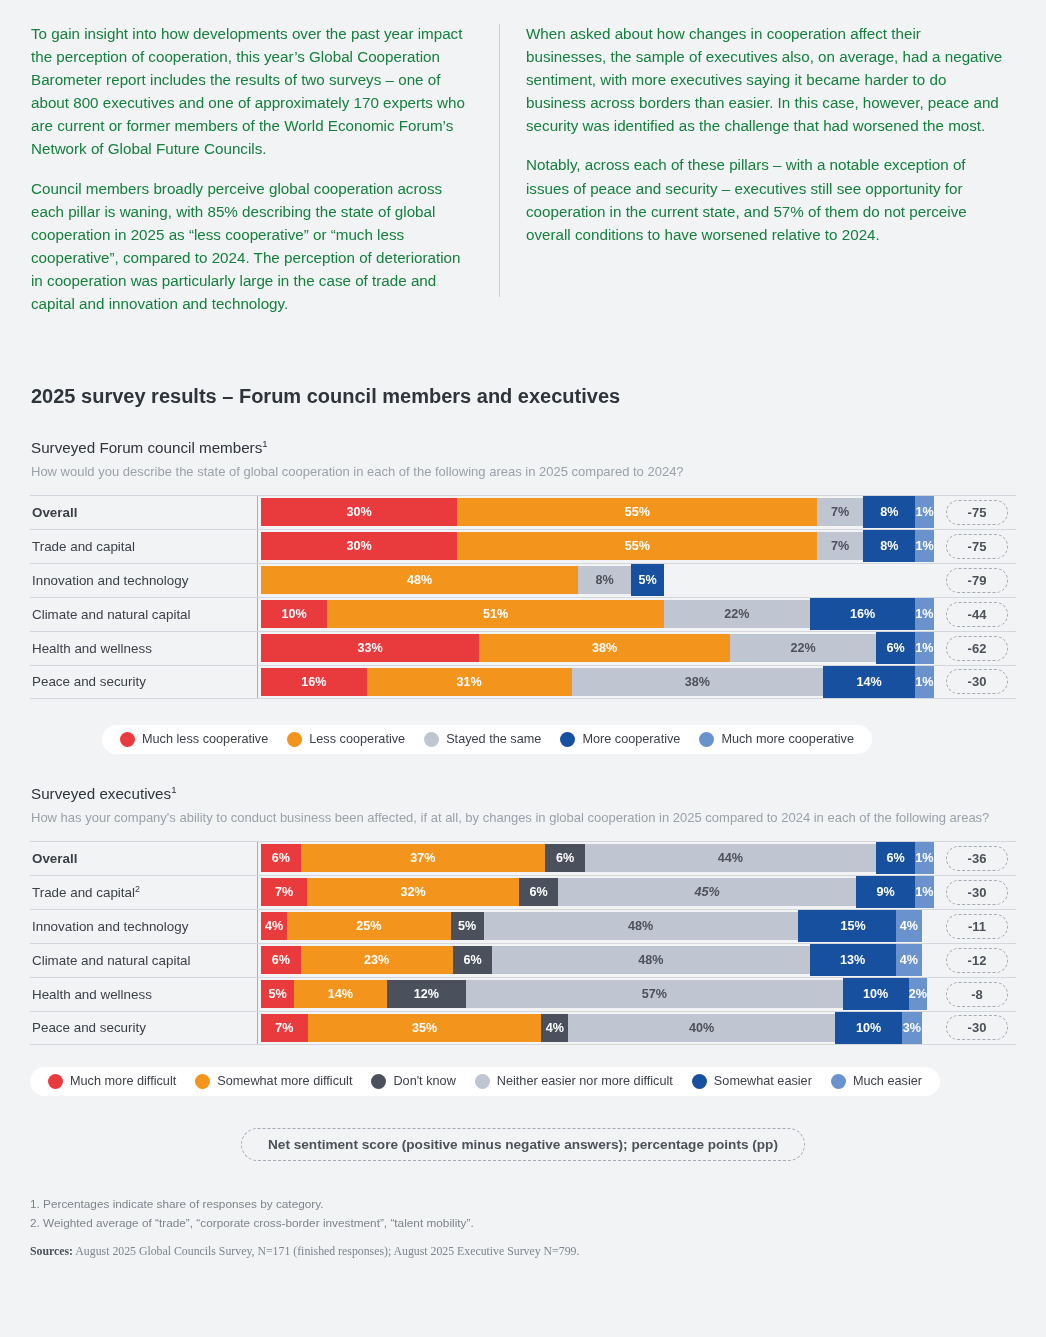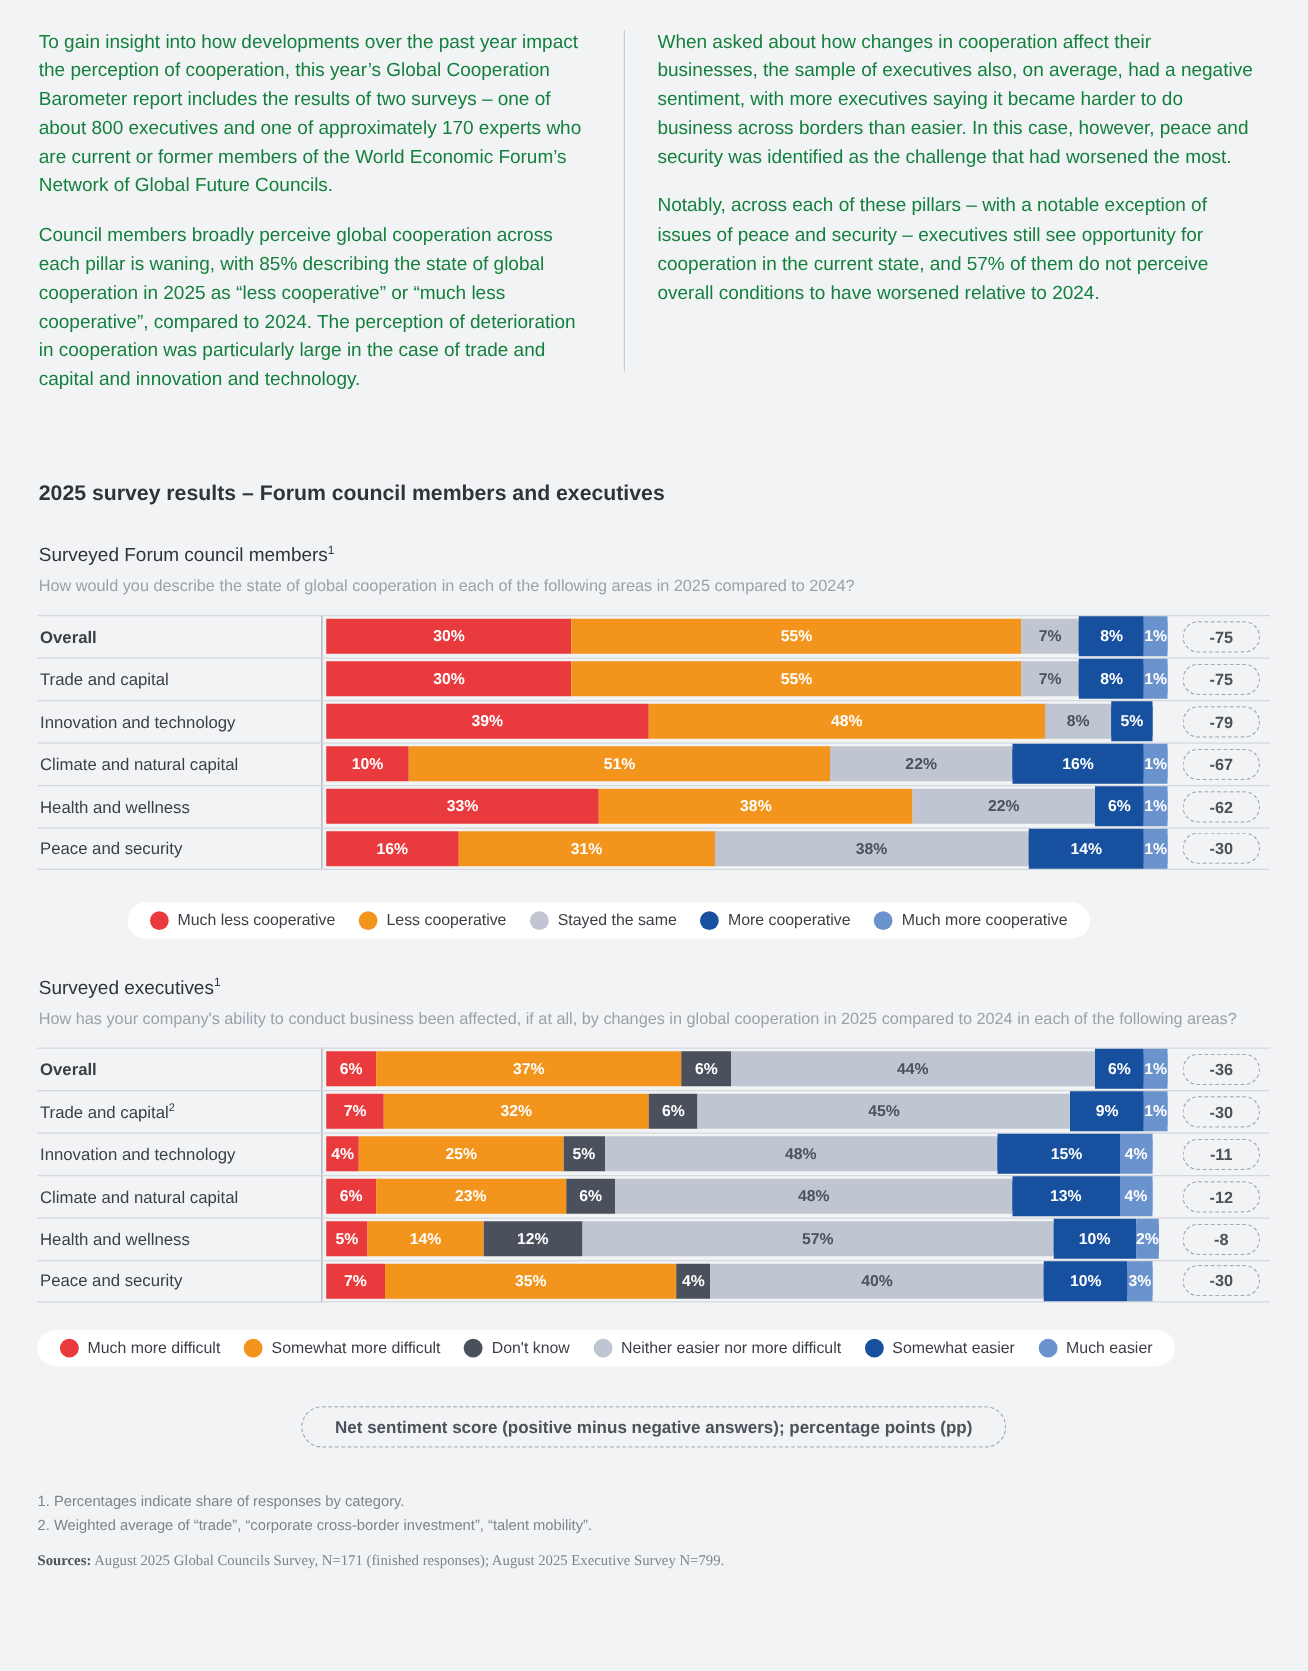--- a/index.html
+++ b/index.html
@@ -18,21 +18,21 @@
   .intro-col { font-size: 15.2px; line-height: 1.52; color: #15803d; }
   .intro-col.left { width: 468px; padding-right: 24px; }
   .intro-divider { width: 1px; background: #c9cdd4; margin: 2px 26px 18px 0; align-self: stretch; }
   .intro-col.right { width: 478px; }
   .intro-col p { margin: 0 0 1.05em 0; }
   .intro-col p:last-child { margin-bottom: 0; }
 
   
   .section { padding: 0 30px; }
   .main-title {
-    font-size: 17px; font-weight: bold; color: #2f333a;
+    font-size: 20px; font-weight: bold; color: #2f333a;
     margin: 70px 0 0 1px;
   }
   .chart-block { margin-top: 30px; }
   .chart-title { font-size: 15.2px; color: #2f333a; margin-left: 1px; }
   .chart-title sup { font-size: 9.5px; }
   .chart-sub {
     font-size: 13px; color: #9ba1ab; margin: 7px 0 0 1px; line-height: 1.36;
   }
 
   
@@ -191,23 +191,20 @@
                 <span>1%</span>
               </div>
             </div>
             <div class="badge-cell">
               <div class="badge">-75</div>
             </div>
           </div>
           <div class="row">
             <div class="row-label">Innovation and technology</div>
             <div class="bar">
-              <div class="seg red" style="flex: 0 0 39%;">
-                <span>39%</span>
-              </div>
               <div class="seg orange" style="flex: 0 0 48%;">
                 <span>48%</span>
               </div>
               <div class="seg gray" style="flex: 0 0 8%;">
                 <span>8%</span>
               </div>
               <div class="seg dblue" style="flex: 0 0 5%;">
                 <span>5%</span>
               </div>
             </div>
@@ -228,21 +225,21 @@
                 <span>22%</span>
               </div>
               <div class="seg dblue" style="flex: 0 0 16%;">
                 <span>16%</span>
               </div>
               <div class="seg lblue" style="flex: 0 0 1%;">
                 <span>1%</span>
               </div>
             </div>
             <div class="badge-cell">
-              <div class="badge">-67</div>
+              <div class="badge">-44</div>
             </div>
           </div>
           <div class="row">
             <div class="row-label">Health and wellness</div>
             <div class="bar">
               <div class="seg red" style="flex: 0 0 33%;">
                 <span>33%</span>
               </div>
               <div class="seg orange" style="flex: 0 0 38%;">
                 <span>38%</span>
@@ -353,21 +350,21 @@
             <div class="bar">
               <div class="seg red" style="flex: 0 0 7%;">
                 <span>7%</span>
               </div>
               <div class="seg orange" style="flex: 0 0 32%;">
                 <span>32%</span>
               </div>
               <div class="seg slate" style="flex: 0 0 6%;">
                 <span>6%</span>
               </div>
-              <div class="seg gray" style="flex: 0 0 45%;">
+              <div class="seg gray" style="flex: 0 0 45%; font-style: italic;">
                 <span>45%</span>
               </div>
               <div class="seg dblue" style="flex: 0 0 9%;">
                 <span>9%</span>
               </div>
               <div class="seg lblue" style="flex: 0 0 1%;">
                 <span>1%</span>
               </div>
             </div>
             <div class="badge-cell">

